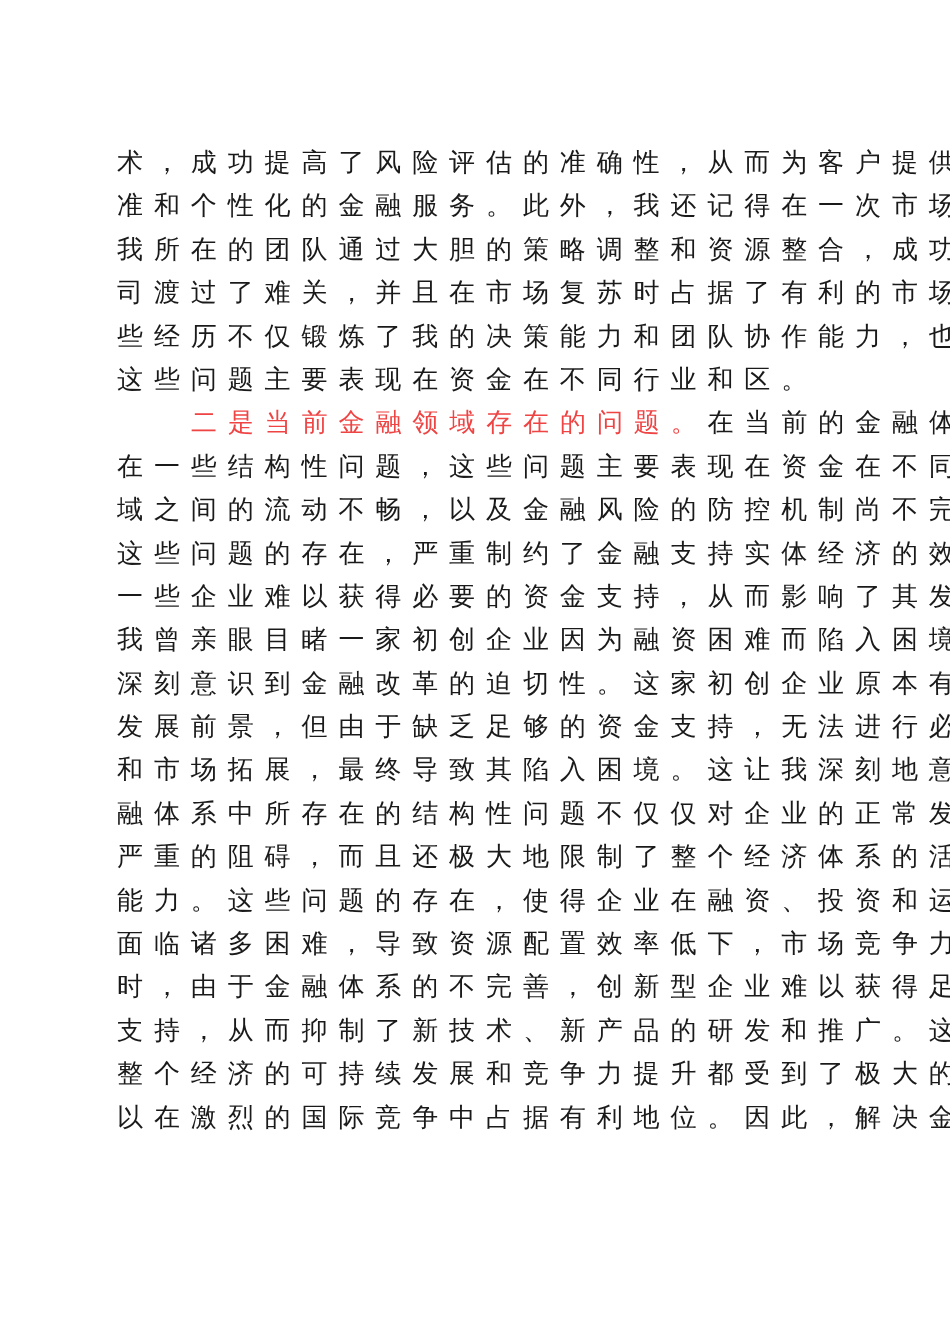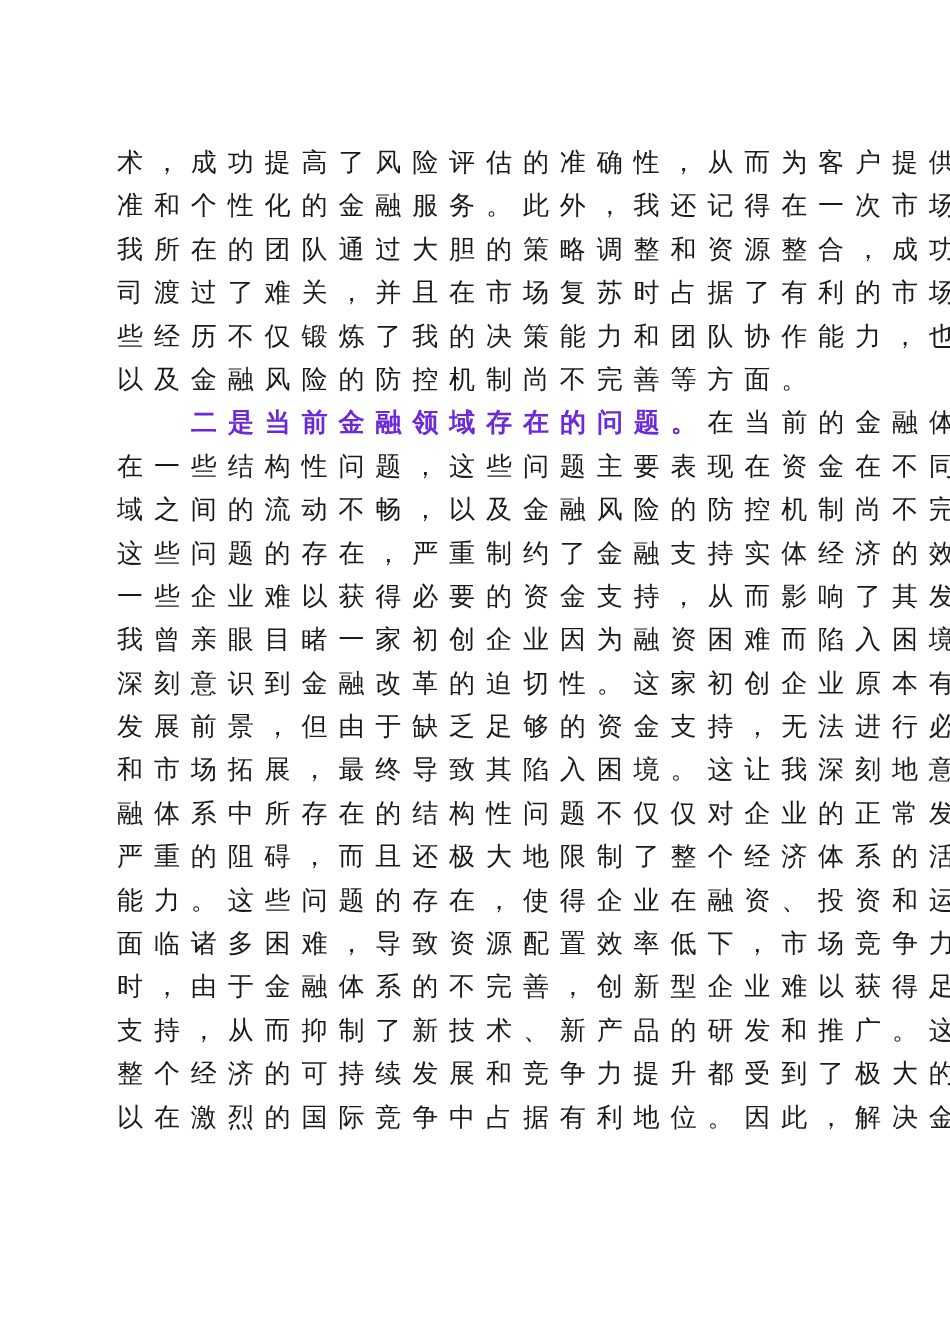--- a/index.html
+++ b/index.html
@@ -40,37 +40,37 @@
     }
     .line {
       display: block;
       white-space: nowrap;
       height: 43.4px;
     }
     .indent {
       padding-left: 74px;
     }
     .bold {
-      font-weight: bold;
-      color: #6d28d9;
+      font-weight: normal;
+      color: #ef4444;
     }
   </style>
 </head>
 <body>
 
 <div class="page">
   <div class="content">
 
     <div class="para">
       <span class="line">术，成功提高了风险评估的准确性，从而为客户提供了更加精</span>
       <span class="line">准和个性化的金融服务。此外，我还记得在一次市场低迷时期，</span>
       <span class="line">我所在的团队通过大胆的策略调整和资源整合，成功地帮助公</span>
       <span class="line">司渡过了难关，并且在市场复苏时占据了有利的市场地位。这</span>
       <span class="line">些经历不仅锻炼了我的决策能力和团队协作能力，也让我深刻</span>
-      <span class="line">以及金融风险的防控机制尚不完善等方面。</span>
+      <span class="line">这些问题主要表现在资金在不同行业和区。</span>
     </div>
 
     <div class="para">
       <span class="line indent"><span class="bold">二是当前金融领域存在的问题。</span><span>在当前的金融体系中，存</span></span>
       <span class="line">在一些结构性问题，这些问题主要表现在资金在不同行业和区</span>
       <span class="line">域之间的流动不畅，以及金融风险的防控机制尚不完善等方面。</span>
       <span class="line">这些问题的存在，严重制约了金融支持实体经济的效率，使得</span>
       <span class="line">一些企业难以获得必要的资金支持，从而影响了其发展和壮大。</span>
       <span class="line">我曾亲眼目睹一家初创企业因为融资困难而陷入困境，这让我</span>
       <span class="line">深刻意识到金融改革的迫切性。这家初创企业原本有着很好的</span>

